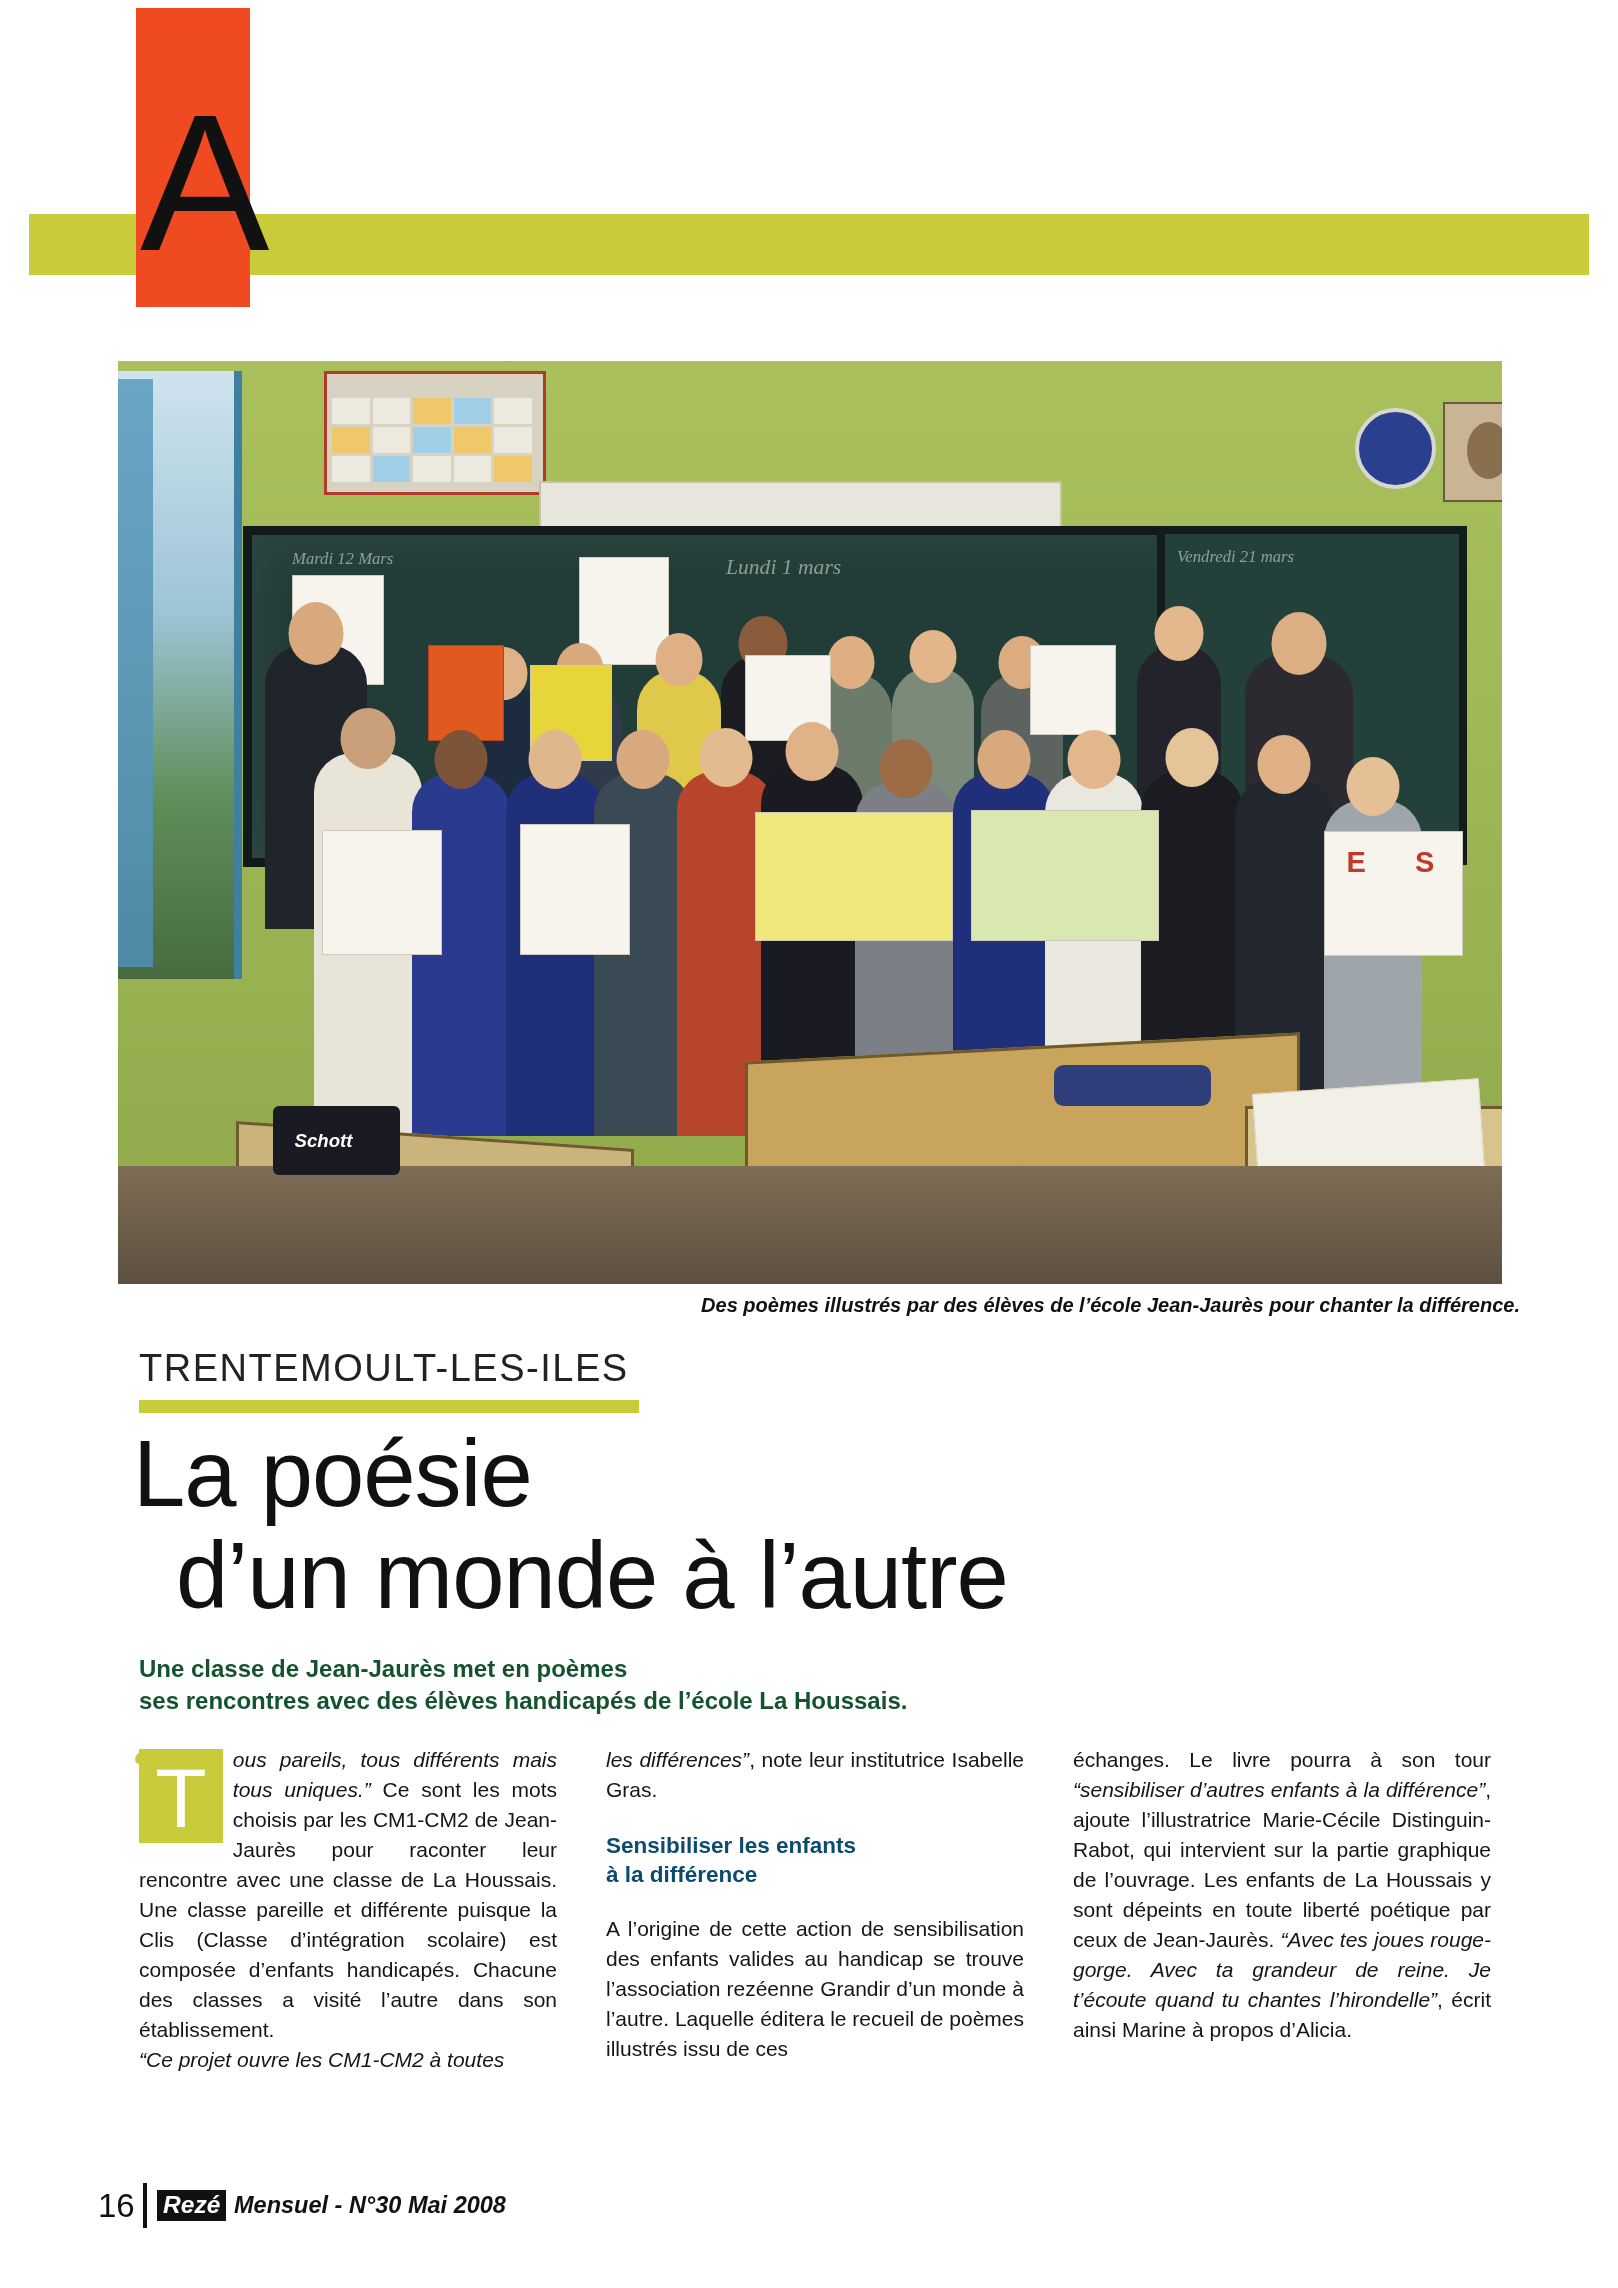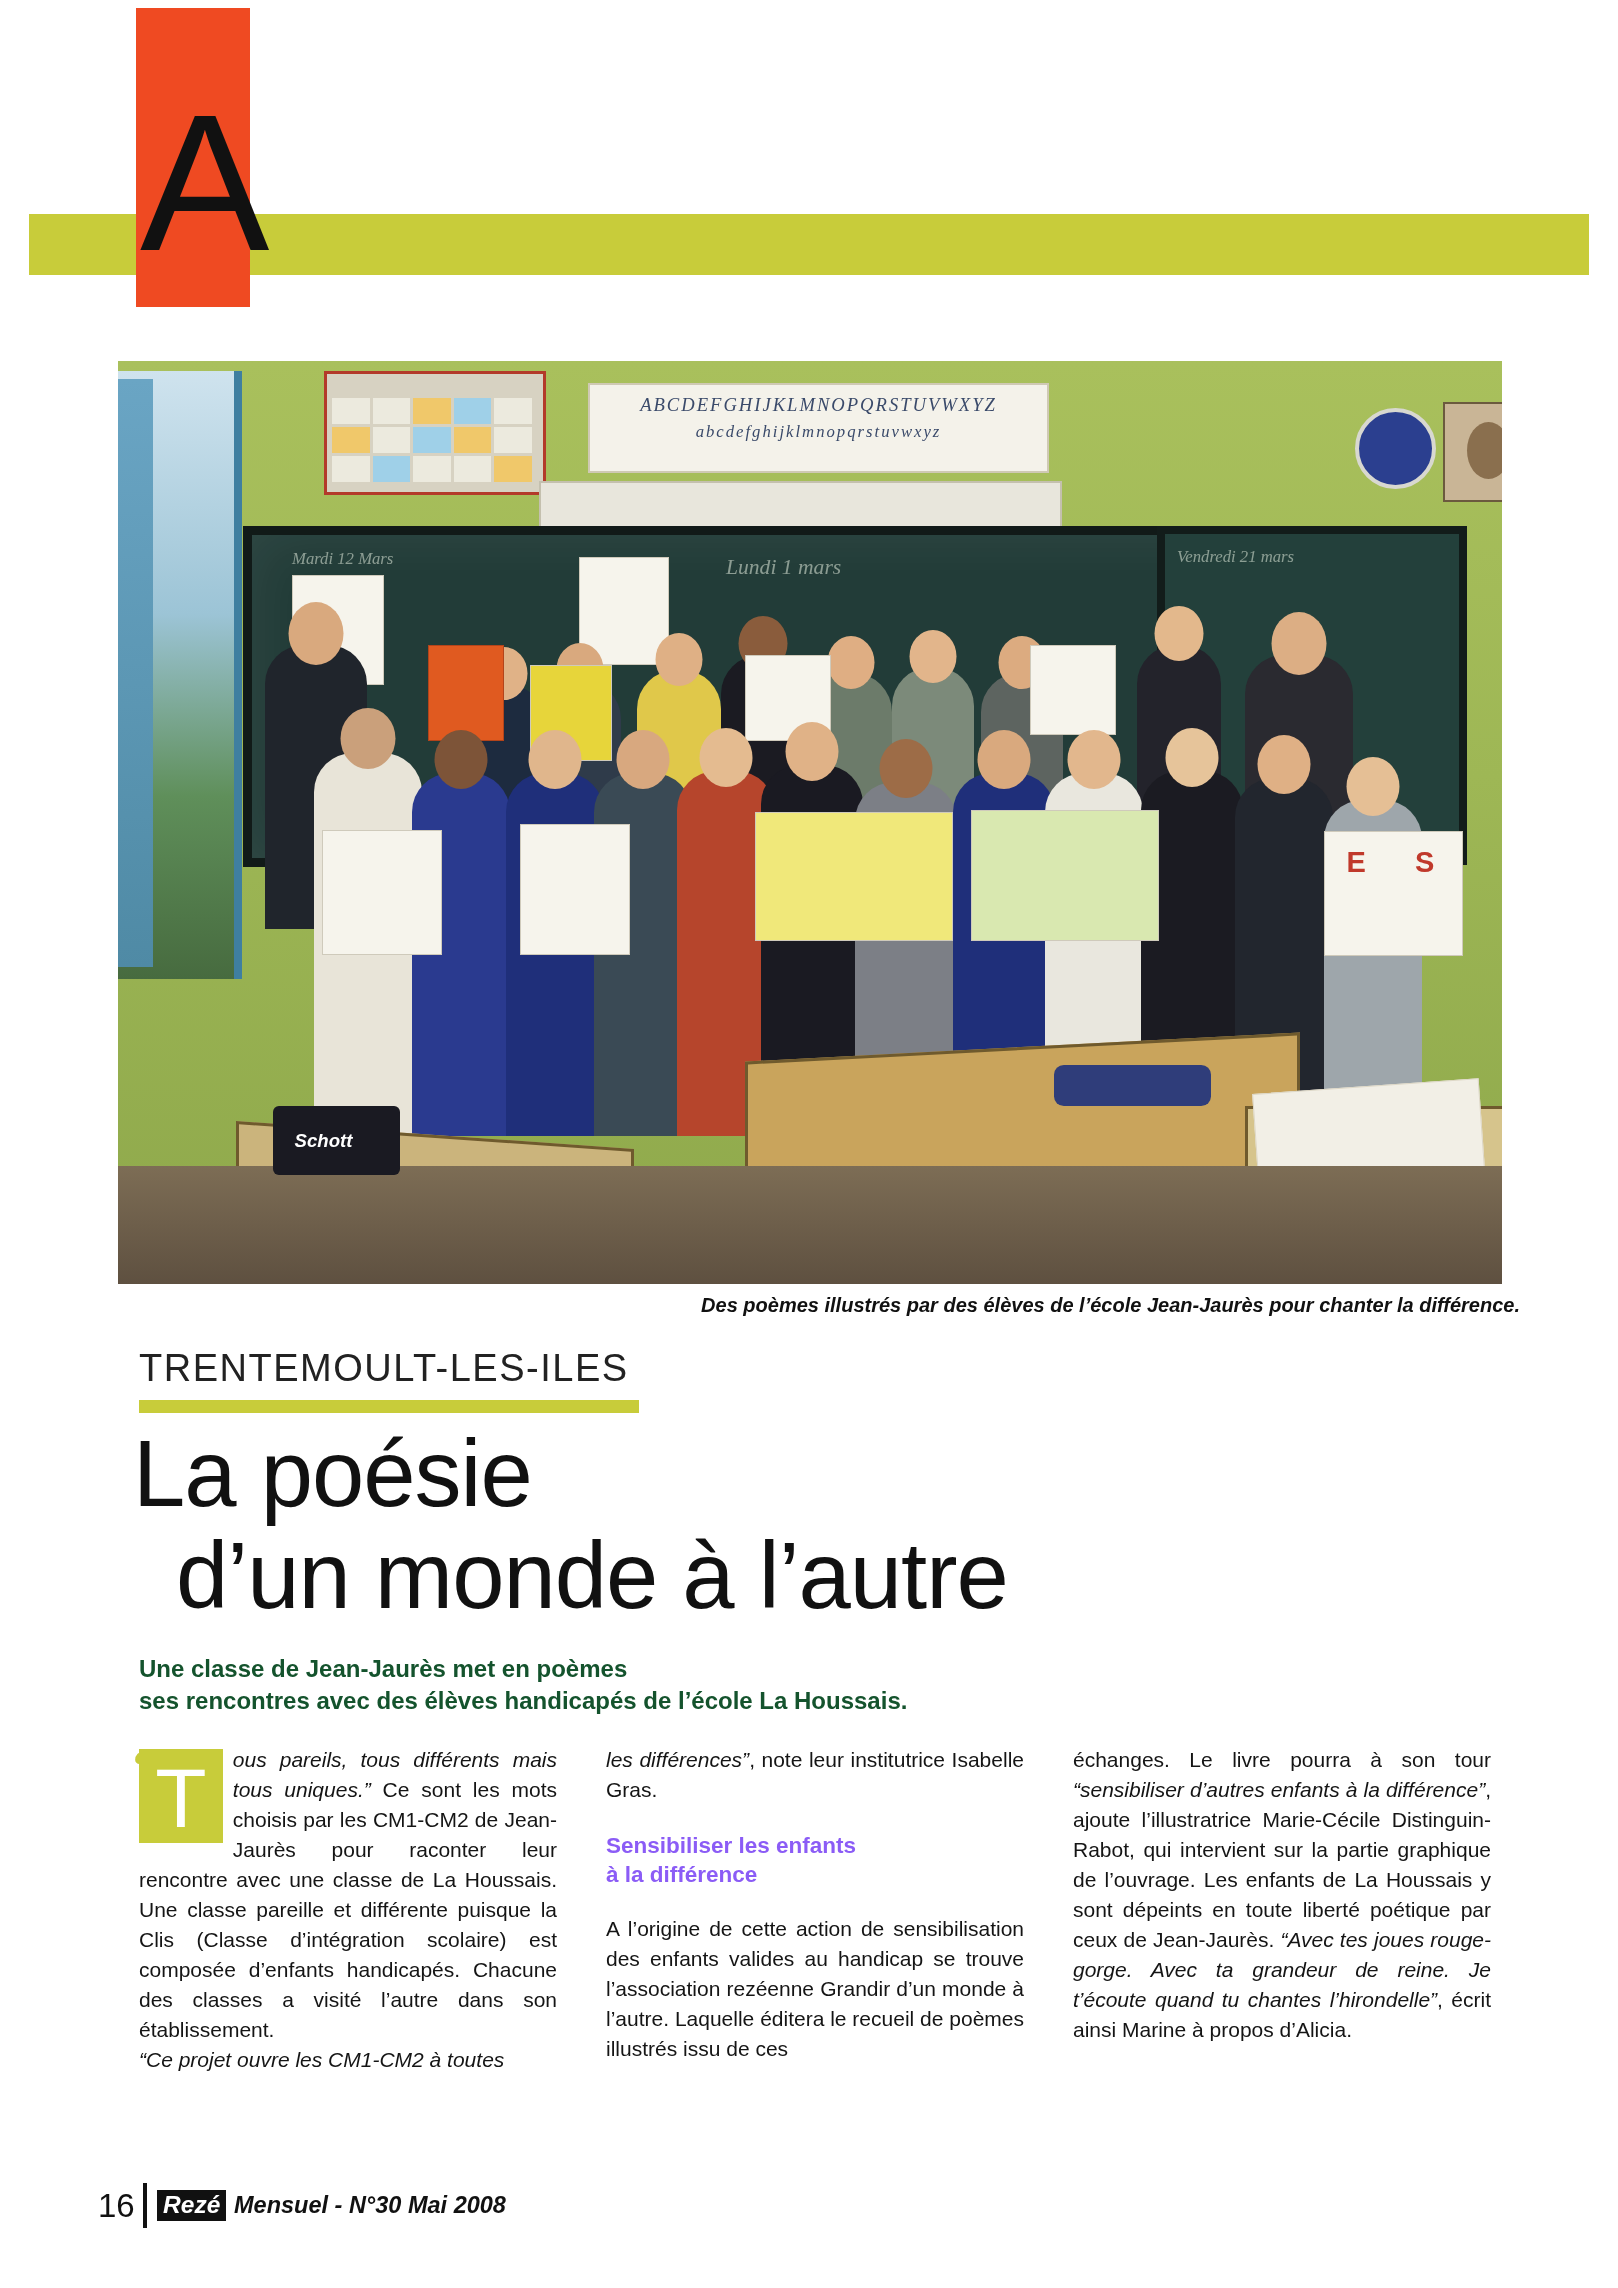--- a/index.html
+++ b/index.html
@@ -279,21 +279,21 @@
     height: 94px;
     margin: 3.9px 9.8px 0 0;
     background: #c8cc3a;
     color: #ffffff;
     font-size: 84px;
     line-height: 98px;
     text-align: center;
     font-weight: 300;
   }
   .subhead {
-    color: #8b5cf6;
+    color: #0c4a6e;
     font-weight: bold;
     font-size: 22.5px;
     line-height: 29px;
     margin: 25.5px 0 25.5px 0;
   }
   em { font-style: italic; }
 
   
   .footer {
     position: absolute;
@@ -359,24 +359,20 @@
         <i></i>
         <i></i>
         <i></i>
         <i></i>
         <i></i>
         <i></i>
         <i></i>
         <i></i>
     </div>
 
-    <div class="p-alpha">
-      <div>ABCDEFGHIJKLMNOPQRSTUVWXYZ</div>
-      <div style="font-size:16.7px;margin-top:5.9px;">abcdefghijklmnopqrstuvwxyz</div>
-    </div>
 
     <div class="p-shelf"></div>
     <div class="p-clock"></div>
     <div class="p-portrait"></div>
 
     <div class="p-board"></div>
     <div class="p-board2"></div>
     <div class="chalk" style="left:174px;top:188px;">Mardi 12 Mars</div>
     <div class="chalk" style="left:608px;top:194px;font-size:21.6px;">Lundi 1 mars</div>
     <div class="chalk" style="left:1059px;top:186px;">Vendredi 21 mars</div>

